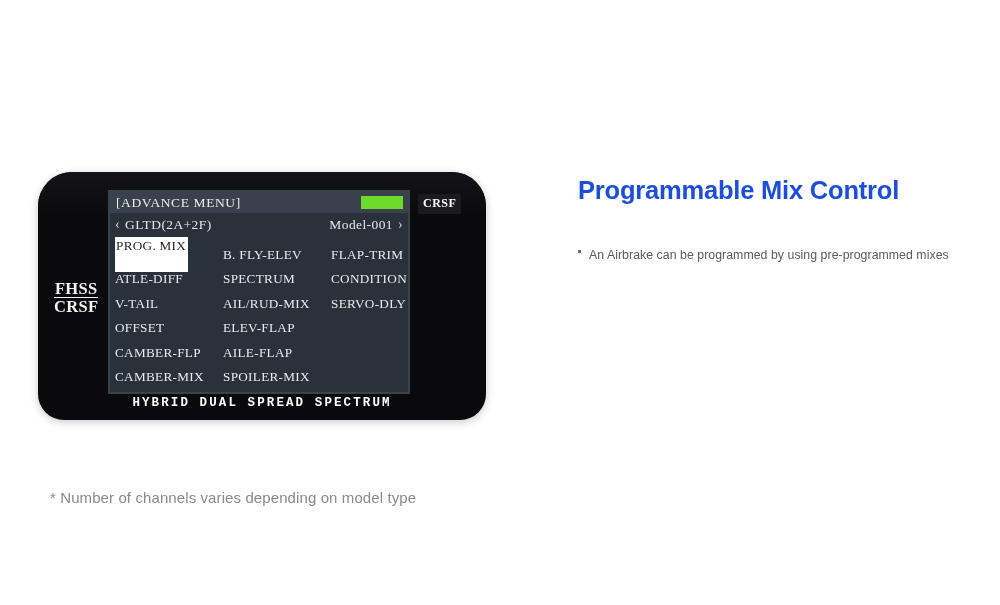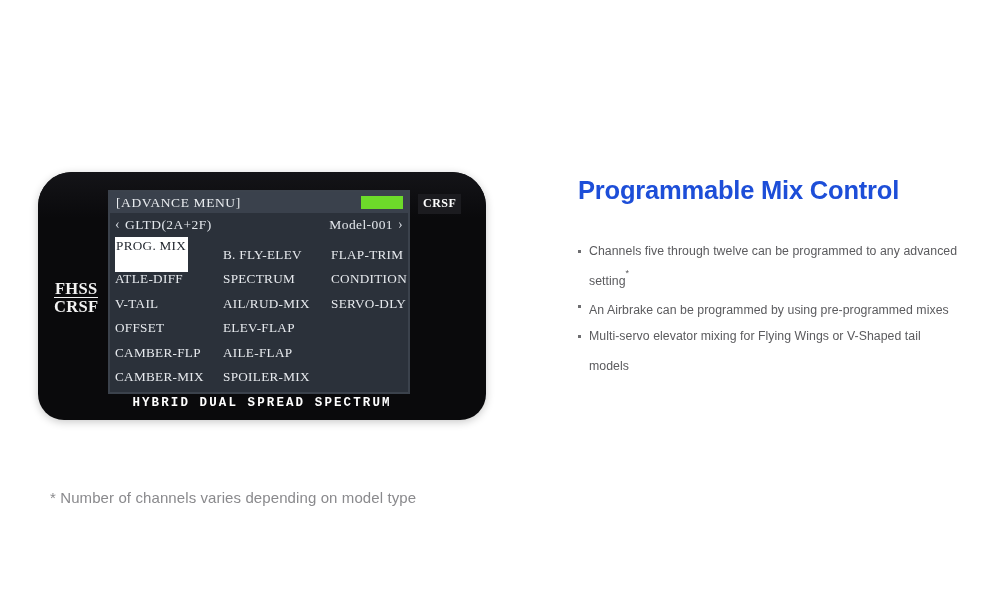--- a/index.html
+++ b/index.html
@@ -269,24 +269,18 @@
   <div id="crsf-badge">CRSF</div>
 
   <div id="spectrum-line">HYBRID DUAL SPREAD SPECTRUM</div>
 </div>
 
 <div id="content">
   <h1 id="headline">Programmable Mix Control</h1>
 
   <ul id="bullets">
     <li>
-      <span>Channels five through twelve can be programmed to any advanced setting</span><sup>*</sup>
-    </li>
-    <li>
       <span>An Airbrake can be programmed by using pre-programmed mixes</span><sup></sup>
-    </li>
-    <li>
-      <span>Multi-servo elevator mixing for Flying Wings or V-Shaped tail models</span><sup></sup>
     </li>
   </ul>
 </div>
 
 <div id="footnote">* Number of channels varies depending on model type</div>
 
 </body></html>

